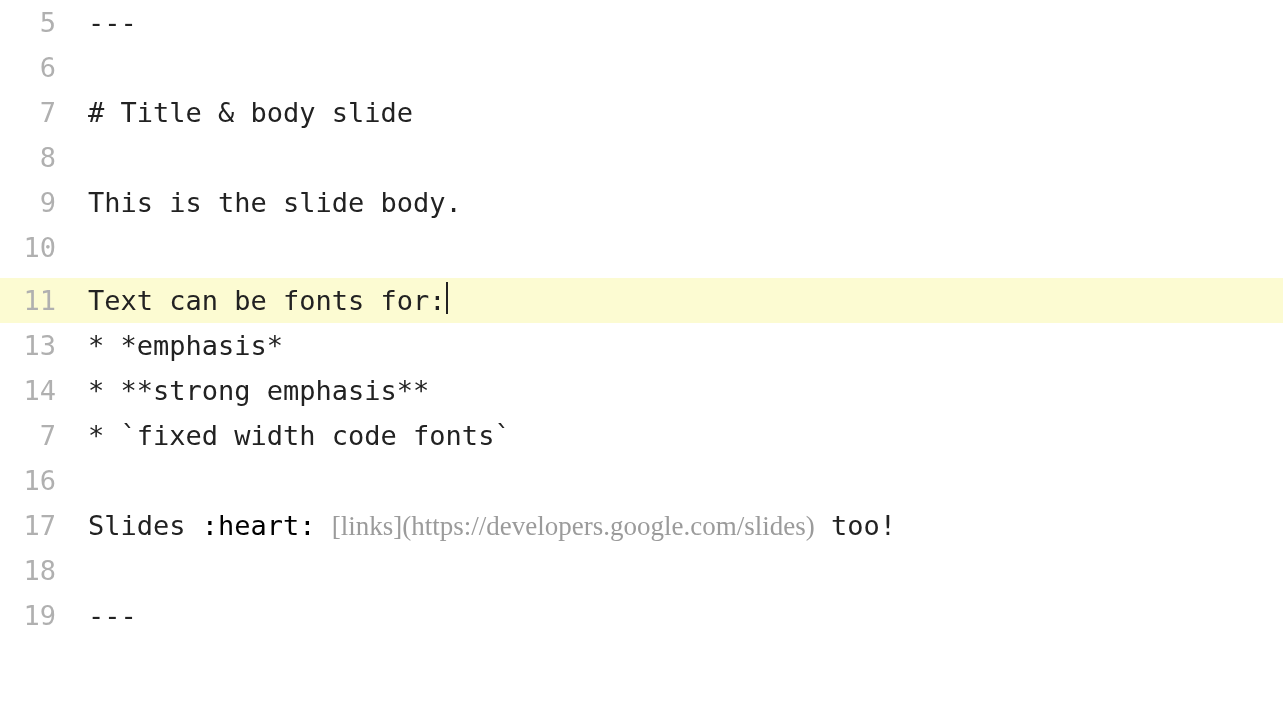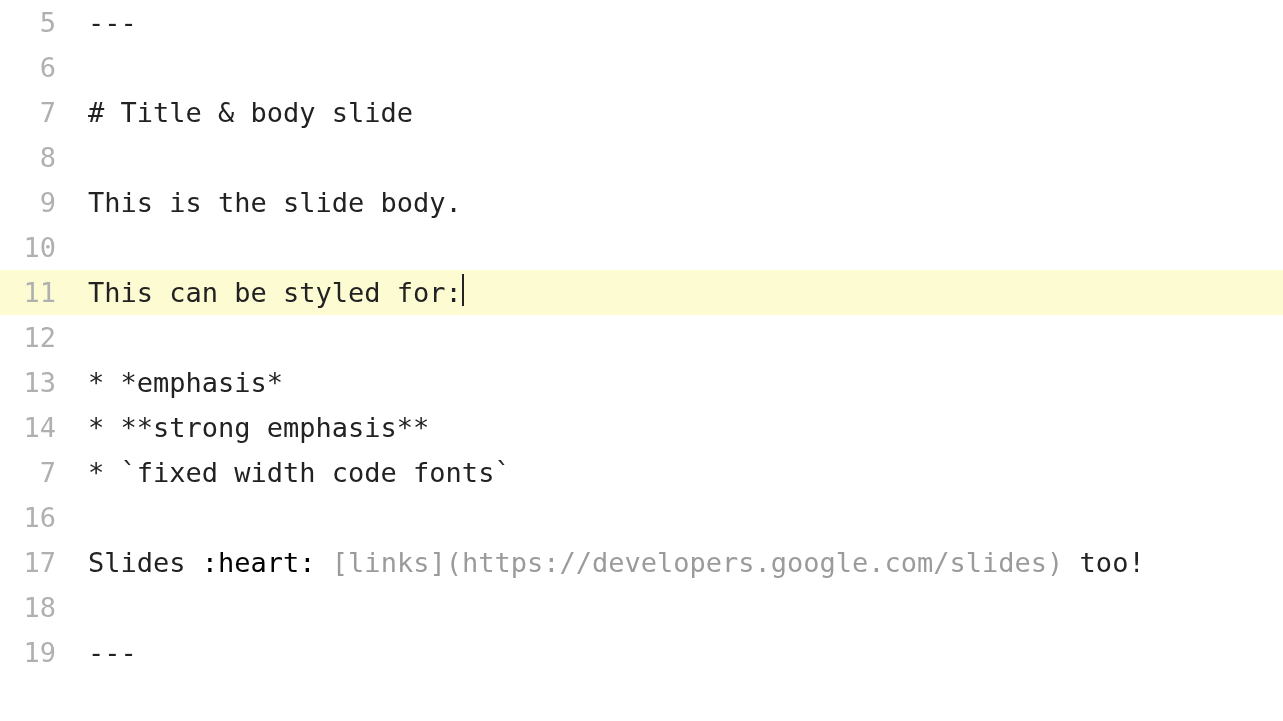--- a/index.html
+++ b/index.html
@@ -30,43 +30,43 @@
     flex: 0 0 auto;
     user-select: none;
   }
   .code {
     padding-left: 24px;
     flex: 1 1 auto;
     color: #222;
   }
   .active {
     background: #fcfbd2;
+    margin-top: 8px;
   }
   .emoji { color: #000000; }
-  .linkish { color: #9b9b9b; }
+  .linkish { color: #9b9b9b; font-family: Liberation Serif, serif; }
   .cursor {
     display: inline-block;
     width: 0;
     border-right: 2px solid #222;
     height: 32px;
     vertical-align: -4px;
   }
 </style>
 </head>
 <body>
 
 <div class="editor" id="editor">
     <div class="line"><div class="gutter">5</div><div class="code"><span>---</span></div></div>
     <div class="line"><div class="gutter">6</div><div class="code"></div></div>
     <div class="line"><div class="gutter">7</div><div class="code"><span># Title &amp; body slide</span></div></div>
     <div class="line"><div class="gutter">8</div><div class="code"></div></div>
     <div class="line"><div class="gutter">9</div><div class="code"><span>This is the slide body.</span></div></div>
     <div class="line"><div class="gutter">10</div><div class="code"></div></div>
-    <div class="line active"><div class="gutter">11</div><div class="code"><span>This can be styled for:</span><span class="cursor"></span></div></div>
-    <div class="line"><div class="gutter">12</div><div class="code"></div></div>
+    <div class="line active"><div class="gutter">11</div><div class="code"><span>Text can be fonts for:</span><span class="cursor"></span></div></div>
     <div class="line"><div class="gutter">13</div><div class="code"><span>* *emphasis*</span></div></div>
     <div class="line"><div class="gutter">14</div><div class="code"><span>* **strong emphasis**</span></div></div>
     <div class="line"><div class="gutter">7</div><div class="code"><span>* `fixed width code fonts`</span></div></div>
     <div class="line"><div class="gutter">16</div><div class="code"></div></div>
     <div class="line"><div class="gutter">17</div><div class="code"><span>Slides </span><span class="emoji">:heart:</span><span> </span><span class="linkish">[links](https://developers.google.com/slides)</span><span> too!</span></div></div>
     <div class="line"><div class="gutter">18</div><div class="code"></div></div>
     <div class="line"><div class="gutter">19</div><div class="code"><span>---</span></div></div>
   </div>
 
 </body></html>

